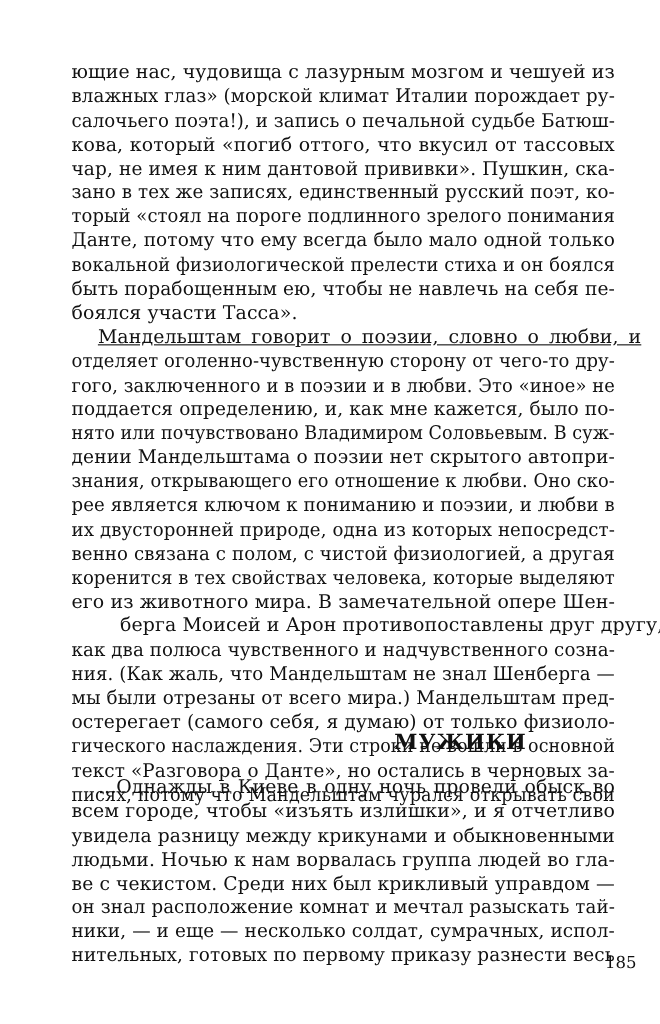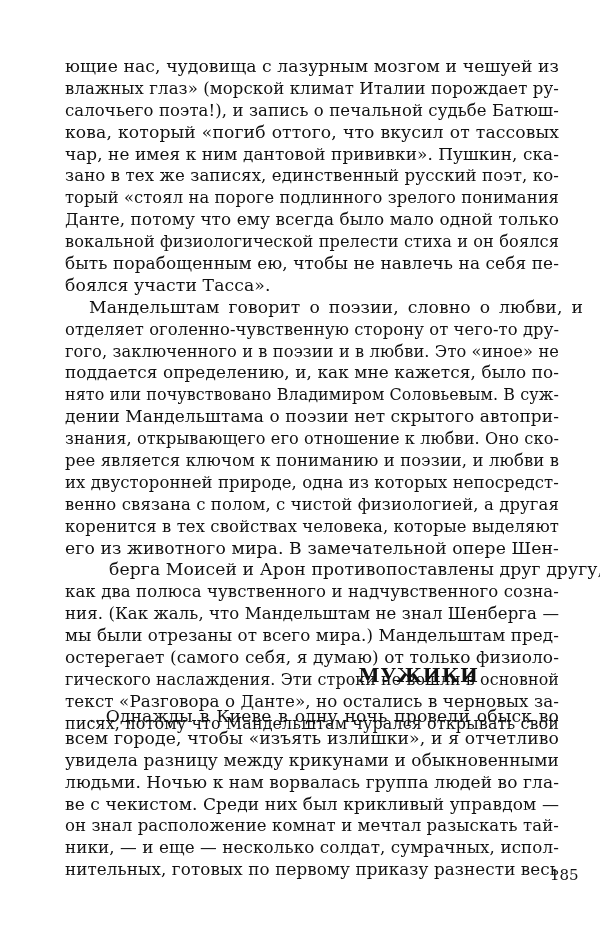--- a/index.html
+++ b/index.html
@@ -27,21 +27,21 @@
     <span class="line" style="white-space: nowrap;">кова, который «погиб оттого, что вкусил от тассовых</span>
     <span class="line" style="white-space: nowrap; transform: scaleX(0.9792); width: 504.516px; text-align-last: justify;">чар, не имея к ним дантовой прививки». Пушкин, ска-</span>
     <span class="line" style="white-space: nowrap; transform: scaleX(0.9655); width: 511.641px; text-align-last: justify;">зано в тех же записях, единственный русский поэт, ко-</span>
     <span class="line" style="white-space: nowrap; transform: scaleX(0.9495); width: 520.297px; text-align-last: justify;">торый «стоял на пороге подлинного зрелого понимания</span>
     <span class="line" style="white-space: nowrap; transform: scaleX(0.9791); width: 504.547px; text-align-last: justify;">Данте, потому что ему всегда было мало одной только</span>
     <span class="line" style="white-space: nowrap; transform: scaleX(0.9408); width: 525.078px; text-align-last: justify;">вокальной физиологической прелести стиха и он боялся</span>
     <span class="line" style="white-space: nowrap; transform: scaleX(0.9836); width: 502.25px; text-align-last: justify;">быть порабощенным ею, чтобы не навлечь на себя пе-</span>
     <span class="line last" style="white-space: nowrap;">боялся участи Тасса».</span>
   </div>
   <div>
-    <span class="line indent" style="white-space: nowrap; transform: scaleX(0.9995); width: 494.263px; text-align-last: justify;">Мандельштам говорит о поэзии, словно о любви, и</span>
+    <span class="line indent" style="white-space: nowrap; transform: scaleX(0.9995); width: 494.263px; text-align-last: justify; text-decoration: underline;">Мандельштам говорит о поэзии, словно о любви, и</span>
     <span class="line" style="white-space: nowrap; transform: scaleX(0.9519); width: 518.969px; text-align-last: justify;">отделяет оголенно-чувственную сторону от чего-то дру-</span>
     <span class="line" style="white-space: nowrap; transform: scaleX(0.9455); width: 522.5px; text-align-last: justify;">гого, заключенного и в поэзии и в любви. Это «иное» не</span>
     <span class="line" style="white-space: nowrap; transform: scaleX(0.9805); width: 503.844px; text-align-last: justify;">поддается определению, и, как мне кажется, было по-</span>
     <span class="line" style="white-space: nowrap; transform: scaleX(0.9262); width: 533.344px; text-align-last: justify;">нято или почувствовано Владимиром Соловьевым. В суж-</span>
     <span class="line" style="white-space: nowrap; transform: scaleX(0.9851); width: 501.453px; text-align-last: justify;">дении Мандельштама о поэзии нет скрытого автопри-</span>
     <span class="line" style="white-space: nowrap; transform: scaleX(0.9395); width: 525.812px; text-align-last: justify;">знания, открывающего его отношение к любви. Оно ско-</span>
     <span class="line" style="white-space: nowrap; transform: scaleX(0.9577); width: 515.828px; text-align-last: justify;">рее является ключом к пониманию и поэзии, и любви в</span>
     <span class="line" style="white-space: nowrap; transform: scaleX(0.9594); width: 514.906px; text-align-last: justify;">их двусторонней природе, одна из которых непосредст-</span>
     <span class="line" style="white-space: nowrap; transform: scaleX(0.9584); width: 515.438px; text-align-last: justify;">венно связана с полом, с чистой физиологией, а другая</span>
     <span class="line" style="white-space: nowrap; transform: scaleX(0.955); width: 517.297px; text-align-last: justify;">коренится в тех свойствах человека, которые выделяют</span>

